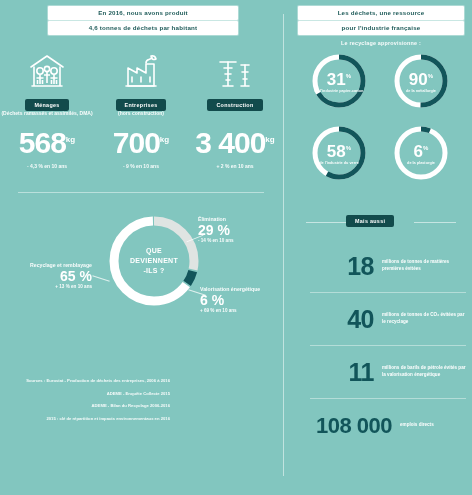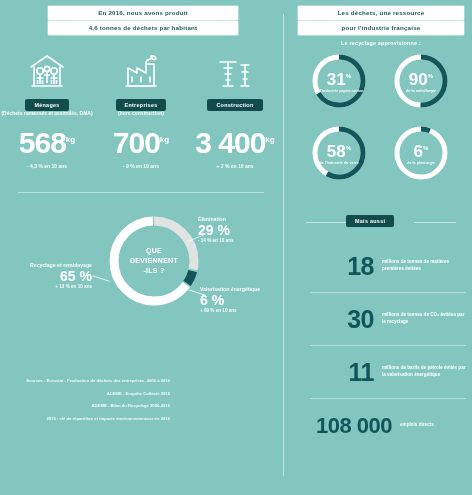--- a/index.html
+++ b/index.html
@@ -316,21 +316,21 @@
     </div>
 
     <div class="stats">
       <div class="stat">
         <div class="num">18</div>
         <div class="txt">millions de tonnes de matières premières évitées</div>
       </div>
       <div class="stat-sep"></div>
 
       <div class="stat">
-        <div class="num">30</div>
+        <div class="num">40</div>
         <div class="txt">millions de tonnes de CO₂ évitées par le recyclage</div>
       </div>
       <div class="stat-sep"></div>
 
       <div class="stat">
         <div class="num">11</div>
         <div class="txt">millions de barils de pétrole évités par la valorisation énergétique</div>
       </div>
       <div class="stat-sep"></div>
 

